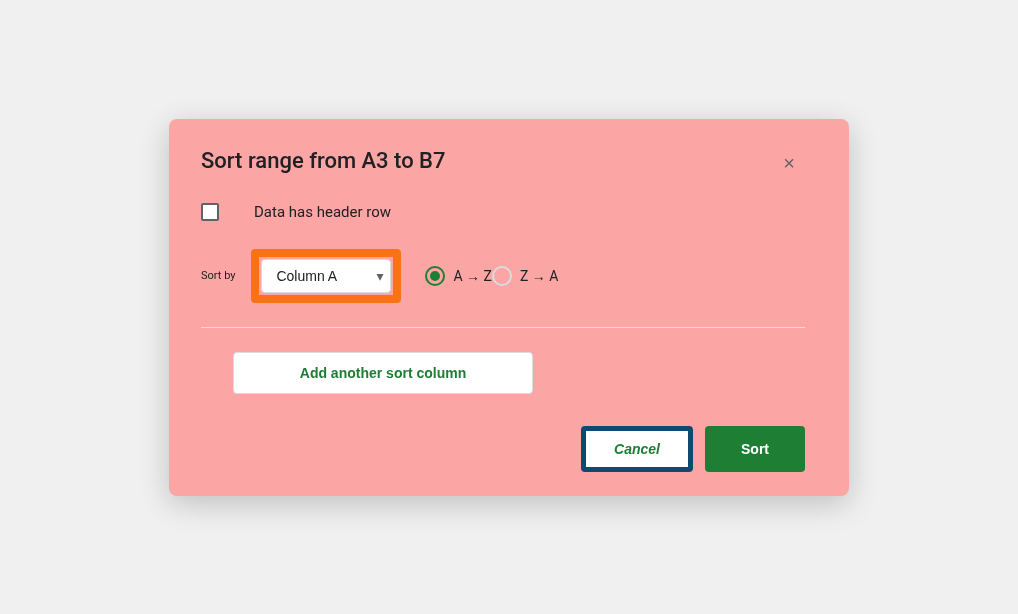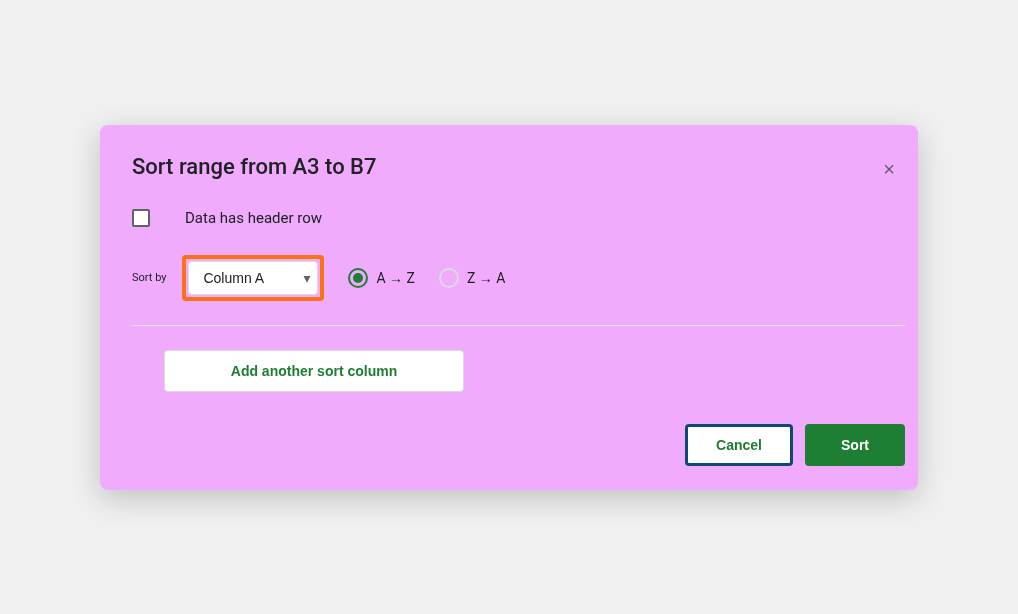--- a/index.html
+++ b/index.html
@@ -12,25 +12,25 @@
       width: 1018px;
       height: 614px;
       background: #f0f0f0;
       display: flex;
       align-items: center;
       justify-content: center;
       font-family: 'Google Sans', Roboto, Arial, sans-serif;
     }
 
     .dialog {
-      background: #f0abfc;
+      background: #fca5a5;
       border-radius: 8px;
       box-shadow: 0 8px 30px rgba(0,0,0,0.2);
-      width: 818px;
-      padding: 28px 13px 24px 32px;
+      width: 680px;
+      padding: 28px 44px 24px 32px;
       position: relative;
     }
 
     .dialog-header {
       display: flex;
       align-items: flex-start;
       justify-content: space-between;
       margin-bottom: 24px;
     }
 
@@ -88,21 +88,21 @@
     }
 
     .sort-by-text {
       font-size: 11px;
       color: #202124;
       white-space: nowrap;
     }
 
     .column-select-wrapper {
       position: relative;
-      border: 4px solid #f97316;
+      border: 8px solid #f97316;
       border-radius: 4px;
       padding: 2px;
     }
 
     .column-select {
       appearance: none;
       -webkit-appearance: none;
       background: white;
       border: 1px solid #dadce0;
       border-radius: 4px;
@@ -119,21 +119,20 @@
       top: 50%;
       transform: translateY(-50%);
       pointer-events: none;
       color: #5f6368;
       font-size: 14px;
     }
 
     .radio-group {
       display: flex;
       align-items: center;
-      gap: 24px;
       margin-left: 8px;
     }
 
     .radio-option {
       display: flex;
       align-items: center;
       gap: 8px;
       cursor: pointer;
     }
 
@@ -186,28 +185,29 @@
 
     .dialog-footer {
       display: flex;
       justify-content: flex-end;
       gap: 12px;
       margin-top: 32px;
     }
 
     .cancel-btn {
       background: white;
-      border: 3px solid #0c4a6e;
+      border: 5px solid #0c4a6e;
       border-radius: 4px;
       padding: 10px 28px;
       font-size: 14px;
       font-weight: 600;
       color: #1e7e34;
       cursor: pointer;
       min-width: 100px;
+      font-style: italic;
     }
 
     .sort-btn {
       background: #1e7e34;
       border: none;
       border-radius: 4px;
       padding: 10px 32px;
       font-size: 14px;
       font-weight: 600;
       color: white;

